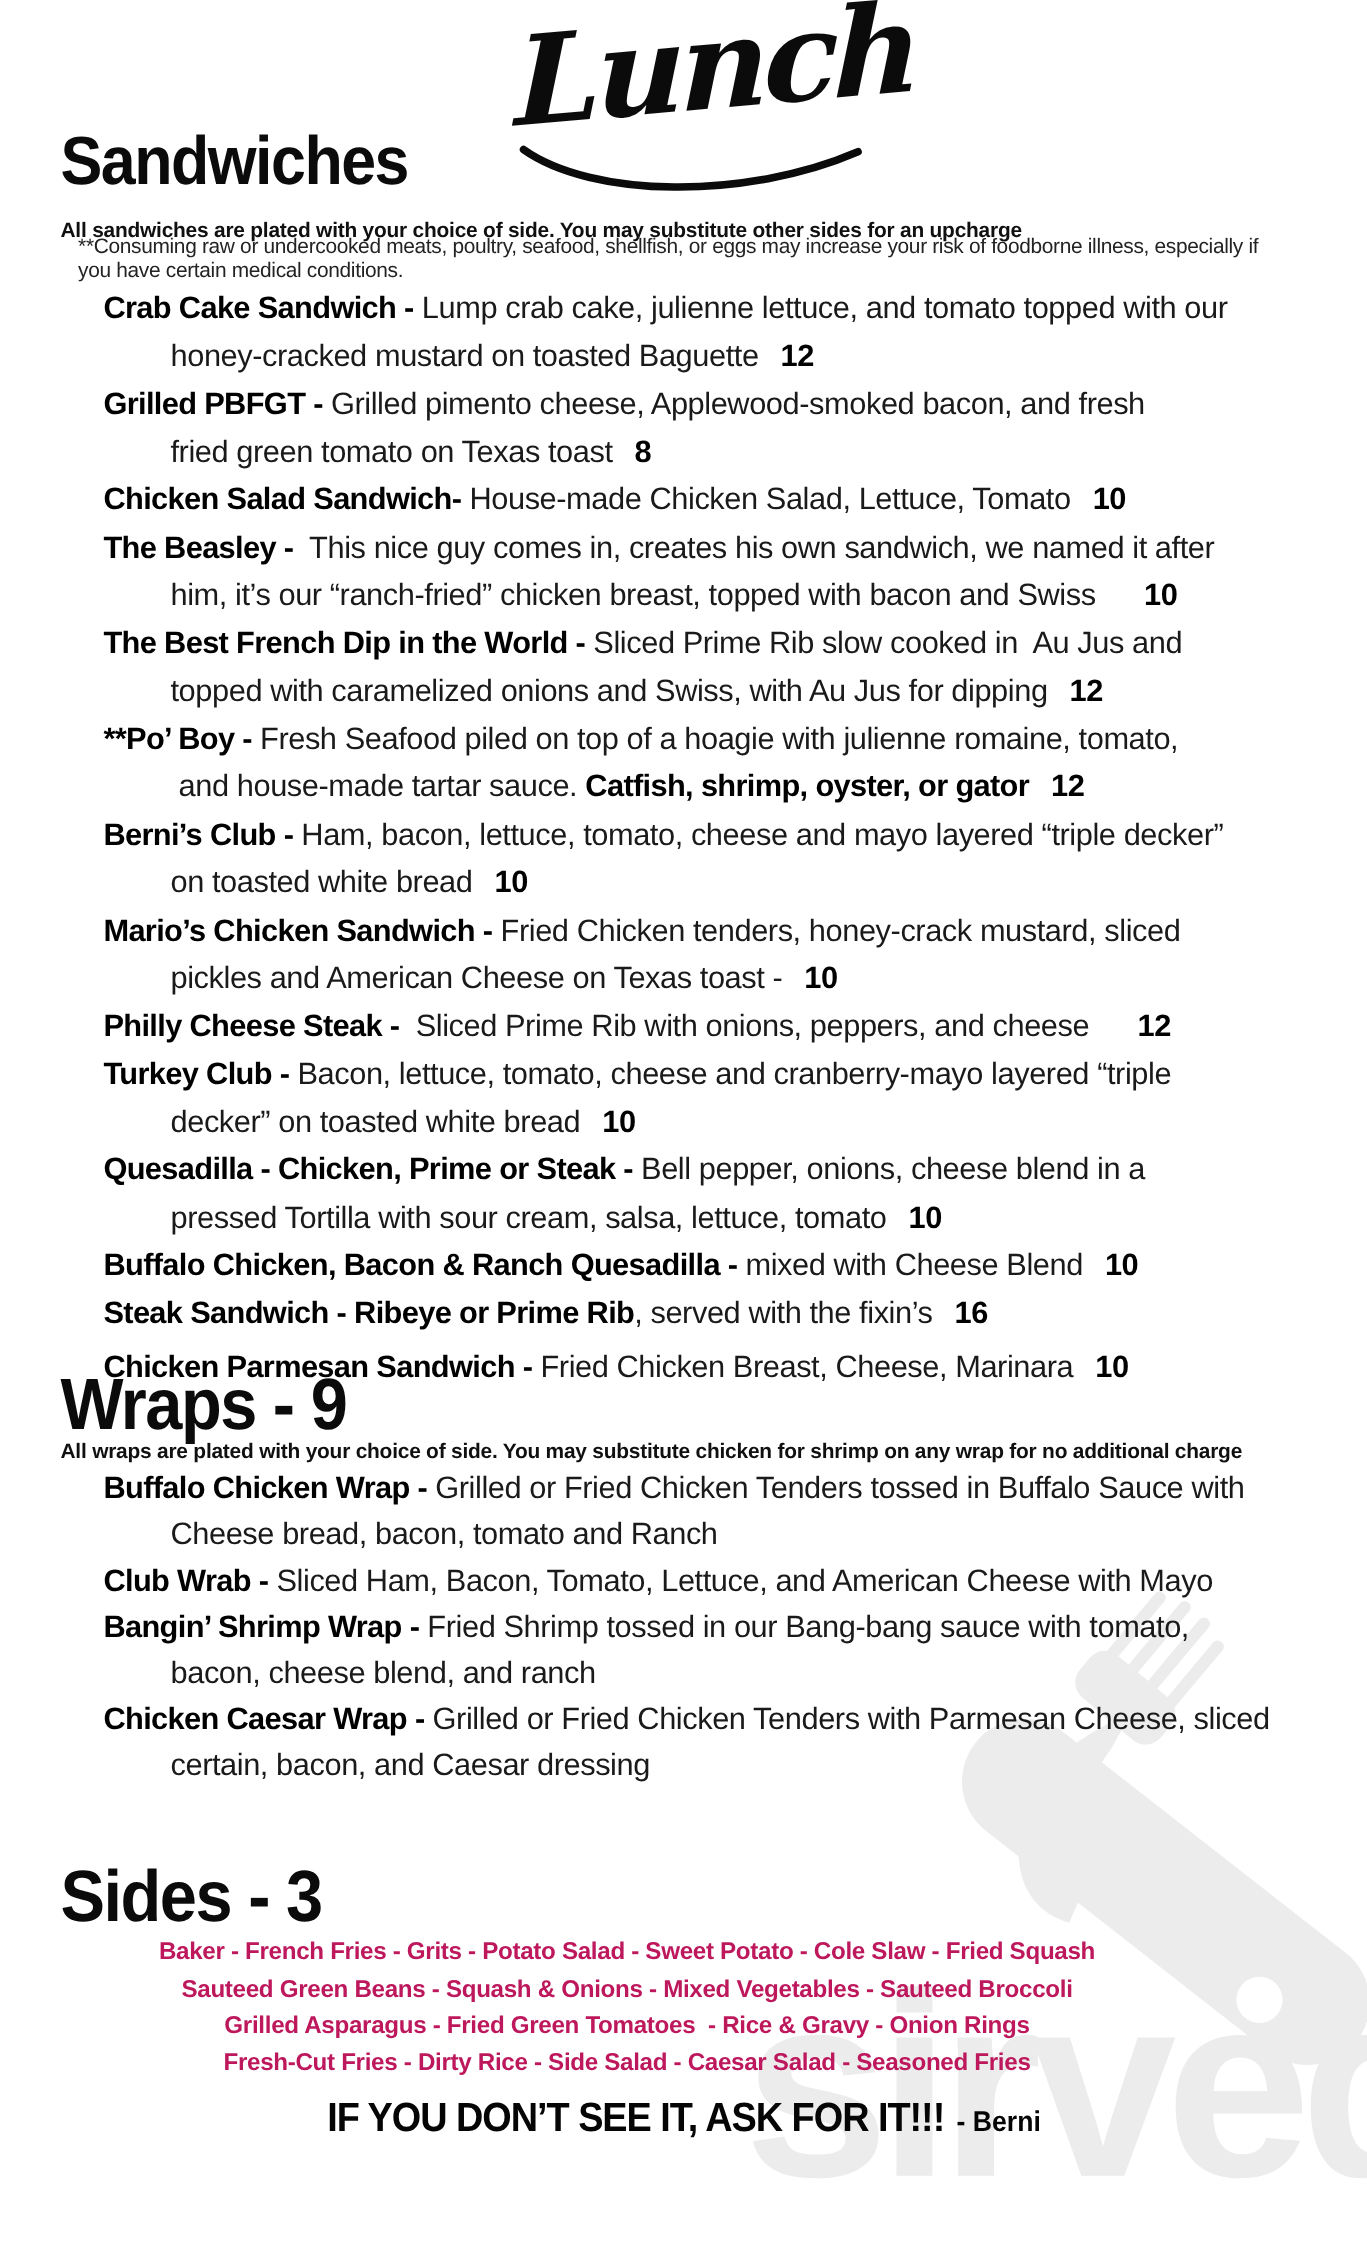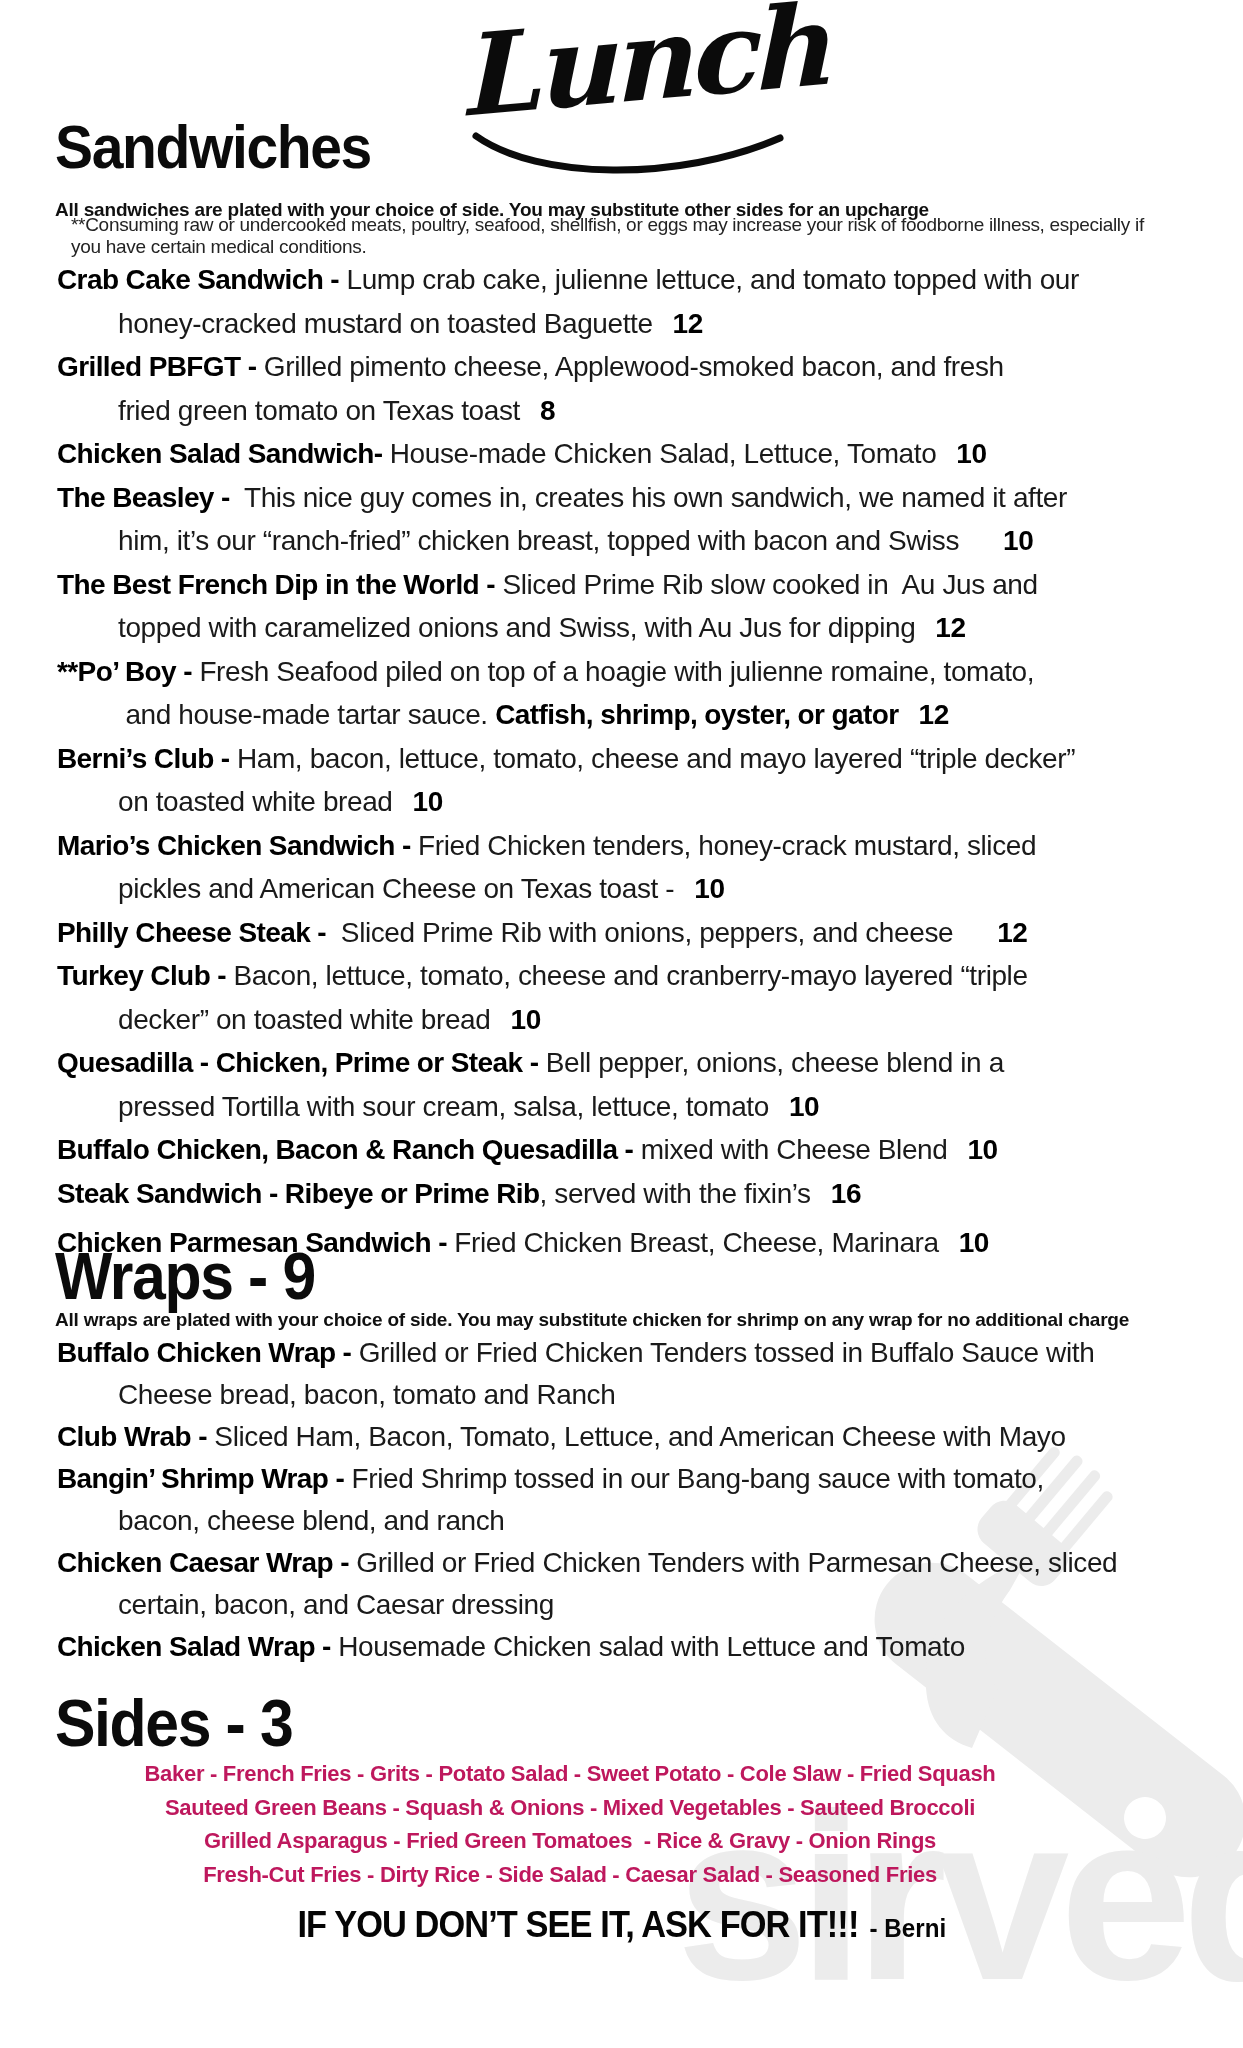--- a/index.html
+++ b/index.html
@@ -20,21 +20,21 @@
   #sandwiches-title{top:116px;font-size:62px;}
   #wraps-title{top:1243px;font-size:66px;}
   #sides-title{top:1690px;font-size:66px;}
   .sub-bold{position:absolute;left:55px;font-size:19px;font-weight:700;letter-spacing:-0.2px;
             white-space:pre;color:#101010;}
   #sandwich-sub{top:176px;margin-top:23px;}
   #wraps-sub{top:1309px;}
   .note{position:absolute;left:71px;top:202px;font-size:19px;line-height:21.5px;
         letter-spacing:-0.3px;color:#232323;white-space:pre;margin-top:12px;}
   
-  .mlist{position:absolute;left:0;width:1124px;}
+  .mlist{position:absolute;left:0;width:1124px;padding-left:37px;}
   #sandwich-items{top:258px;}
   #wrap-items{top:1332px;}
   #sandwich-items .line{line-height:43.5px;}
   #wrap-items .line{line-height:42px;}
   .mi{margin:0;}
   .line{padding-left:57px;font-size:28px;letter-spacing:-0.4px;white-space:pre;color:#1a1a1a;}
   .line.cont{padding-left:118px;}
   .b{font-weight:700;letter-spacing:-0.6px;color:#000;}
   .price{font-weight:700;color:#000;margin-left:20px;margin-top:39px;}
   .price.wide{margin-left:44px;}
@@ -149,23 +149,20 @@
           <div class="line"><span class="b">Club Wrab -</span><span class="r"> Sliced Ham, Bacon, Tomato, Lettuce, and American Cheese with Mayo</span></div>
         </div>
         <div class="mi">
           <div class="line"><span class="b">Bangin’ Shrimp Wrap -</span><span class="r"> Fried Shrimp tossed in our Bang-bang sauce with tomato,</span></div>
           <div class="line cont"><span class="r">bacon, cheese blend, and ranch</span></div>
         </div>
         <div class="mi">
           <div class="line"><span class="b">Chicken Caesar Wrap -</span><span class="r"> Grilled or Fried Chicken Tenders with Parmesan Cheese, sliced</span></div>
           <div class="line cont"><span class="r">certain, bacon, and Caesar dressing</span></div>
         </div>
-        <div class="mi">
-          <div class="line"><span class="b">Chicken Salad Wrap -</span><span class="r"> Housemade Chicken salad with Lettuce and Tomato</span></div>
-        </div>
       </div>
 
     <div class="h-title" id="sides-title">Sides - 3</div>
     <div id="sides-list">
         <div class="side-line">Baker - French Fries - Grits - Potato Salad - Sweet Potato - Cole Slaw - Fried Squash</div>
         <div class="side-line">Sauteed Green Beans - Squash &amp; Onions - Mixed Vegetables - Sauteed Broccoli</div>
         <div class="side-line">Grilled Asparagus - Fried Green Tomatoes  - Rice &amp; Gravy - Onion Rings</div>
         <div class="side-line">Fresh-Cut Fries - Dirty Rice - Side Salad - Caesar Salad - Seasoned Fries</div>
       </div>
 

